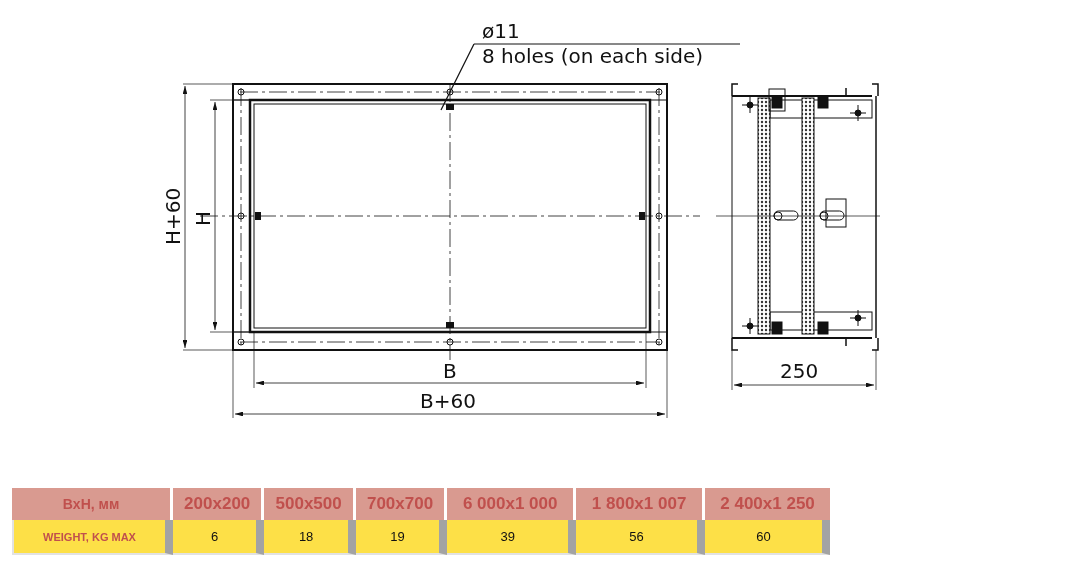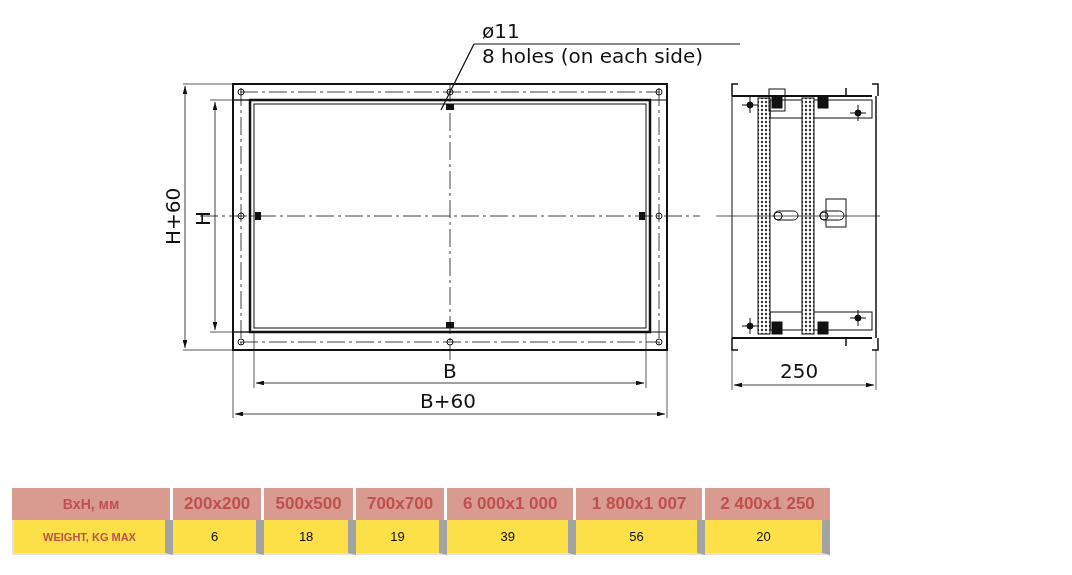--- a/index.html
+++ b/index.html
@@ -181,16 +181,16 @@
     </tr>
   </thead>
   <tbody>
     <tr>
       <td>WEIGHT, KG MAX</td>
       <td>6</td>
       <td>18</td>
       <td>19</td>
       <td>39</td>
       <td>56</td>
-      <td>20</td>
+      <td>60</td>
     </tr>
   </tbody>
 </table>
 
 </body></html>

